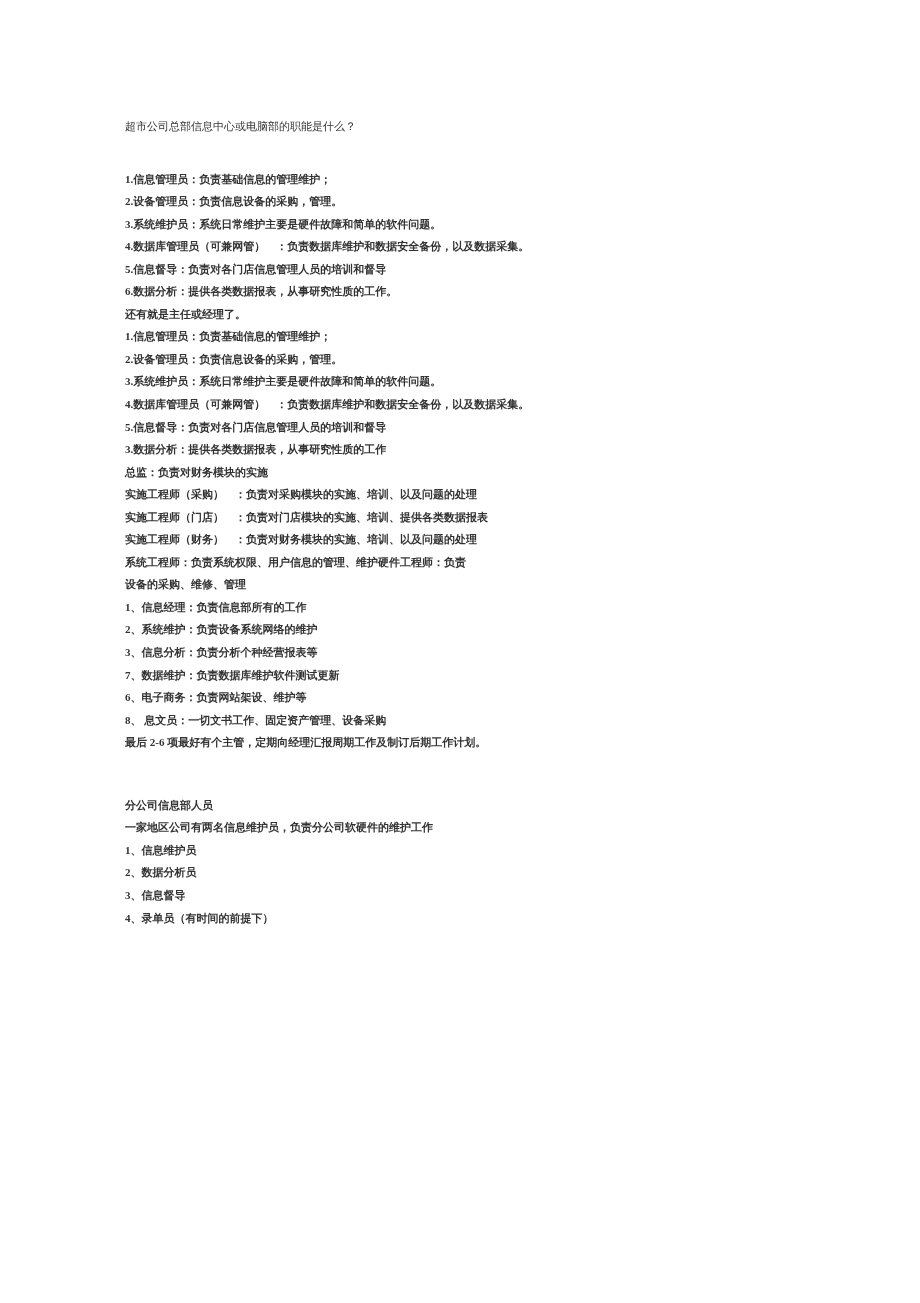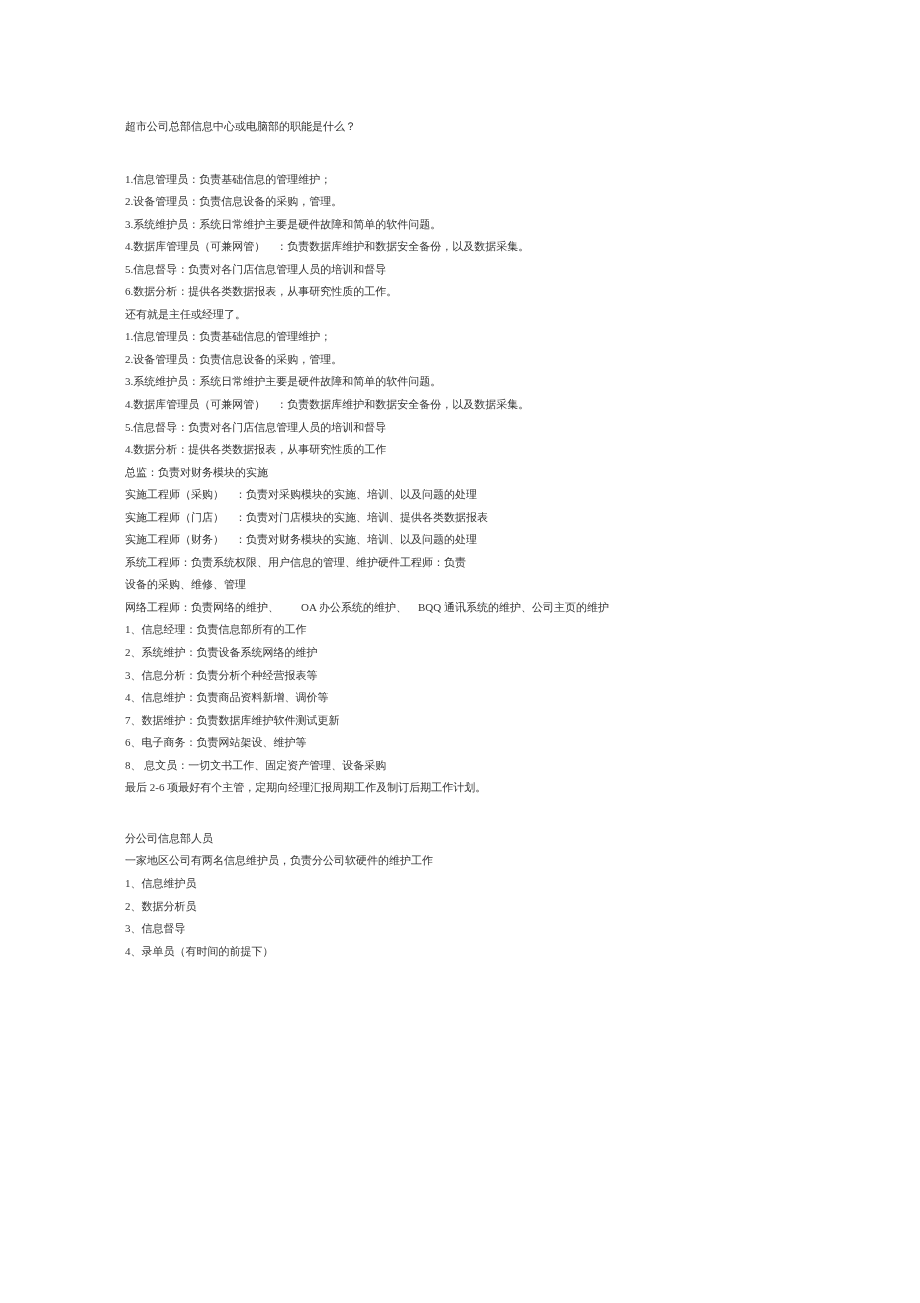--- a/index.html
+++ b/index.html
@@ -13,23 +13,24 @@
       padding: 115px 125px 60px 125px;
       color: #333333;
       font-size: 11px;
       line-height: 2.05;
     }
     .title {
       margin-bottom: 30px;
     }
     .line {
       white-space: normal;
+      font-weight: bold;
     }
     .gap-above {
-      margin-top: 28px;
+      margin-top: 40px;
     }
   </style>
 </head>
 <body>
 
 <div class="page">
   <div class="title">超市公司总部信息中心或电脑部的职能是什么？</div>
 
   <div>
     <div class="line">1.信息管理员：负责基础信息的管理维护；</div>
@@ -37,32 +38,30 @@
     <div class="line">3.系统维护员：系统日常维护主要是硬件故障和简单的软件问题。</div>
     <div class="line">4.数据库管理员（可兼网管）　：负责数据库维护和数据安全备份，以及数据采集。</div>
     <div class="line">5.信息督导：负责对各门店信息管理人员的培训和督导</div>
     <div class="line">6.数据分析：提供各类数据报表，从事研究性质的工作。</div>
     <div class="line">还有就是主任或经理了。</div>
     <div class="line">1.信息管理员：负责基础信息的管理维护；</div>
     <div class="line">2.设备管理员：负责信息设备的采购，管理。</div>
     <div class="line">3.系统维护员：系统日常维护主要是硬件故障和简单的软件问题。</div>
     <div class="line">4.数据库管理员（可兼网管）　：负责数据库维护和数据安全备份，以及数据采集。</div>
     <div class="line">5.信息督导：负责对各门店信息管理人员的培训和督导</div>
-    <div class="line">4.数据分析：提供各类数据报表，从事研究性质的工作</div>
+    <div class="line">3.数据分析：提供各类数据报表，从事研究性质的工作</div>
     <div class="line">总监：负责对财务模块的实施</div>
     <div class="line">实施工程师（采购）　：负责对采购模块的实施、培训、以及问题的处理</div>
     <div class="line">实施工程师（门店）　：负责对门店模块的实施、培训、提供各类数据报表</div>
     <div class="line">实施工程师（财务）　：负责对财务模块的实施、培训、以及问题的处理</div>
     <div class="line">系统工程师：负责系统权限、用户信息的管理、维护硬件工程师：负责</div>
     <div class="line">设备的采购、维修、管理</div>
-    <div class="line">网络工程师：负责网络的维护、　　OA 办公系统的维护、　BQQ 通讯系统的维护、公司主页的维护</div>
     <div class="line">1、信息经理：负责信息部所有的工作</div>
     <div class="line">2、系统维护：负责设备系统网络的维护</div>
     <div class="line">3、信息分析：负责分析个种经营报表等</div>
-    <div class="line">4、信息维护：负责商品资料新增、调价等</div>
     <div class="line">7、数据维护：负责数据库维护软件测试更新</div>
     <div class="line">6、电子商务：负责网站架设、维护等</div>
     <div class="line">8、 息文员：一切文书工作、固定资产管理、设备采购</div>
     <div class="line">最后 2-6 项最好有个主管，定期向经理汇报周期工作及制订后期工作计划。</div>
   </div>
 
   <div class="gap-above">
     <div class="line">分公司信息部人员</div>
     <div class="line">一家地区公司有两名信息维护员，负责分公司软硬件的维护工作</div>
     <div class="line">1、信息维护员</div>

